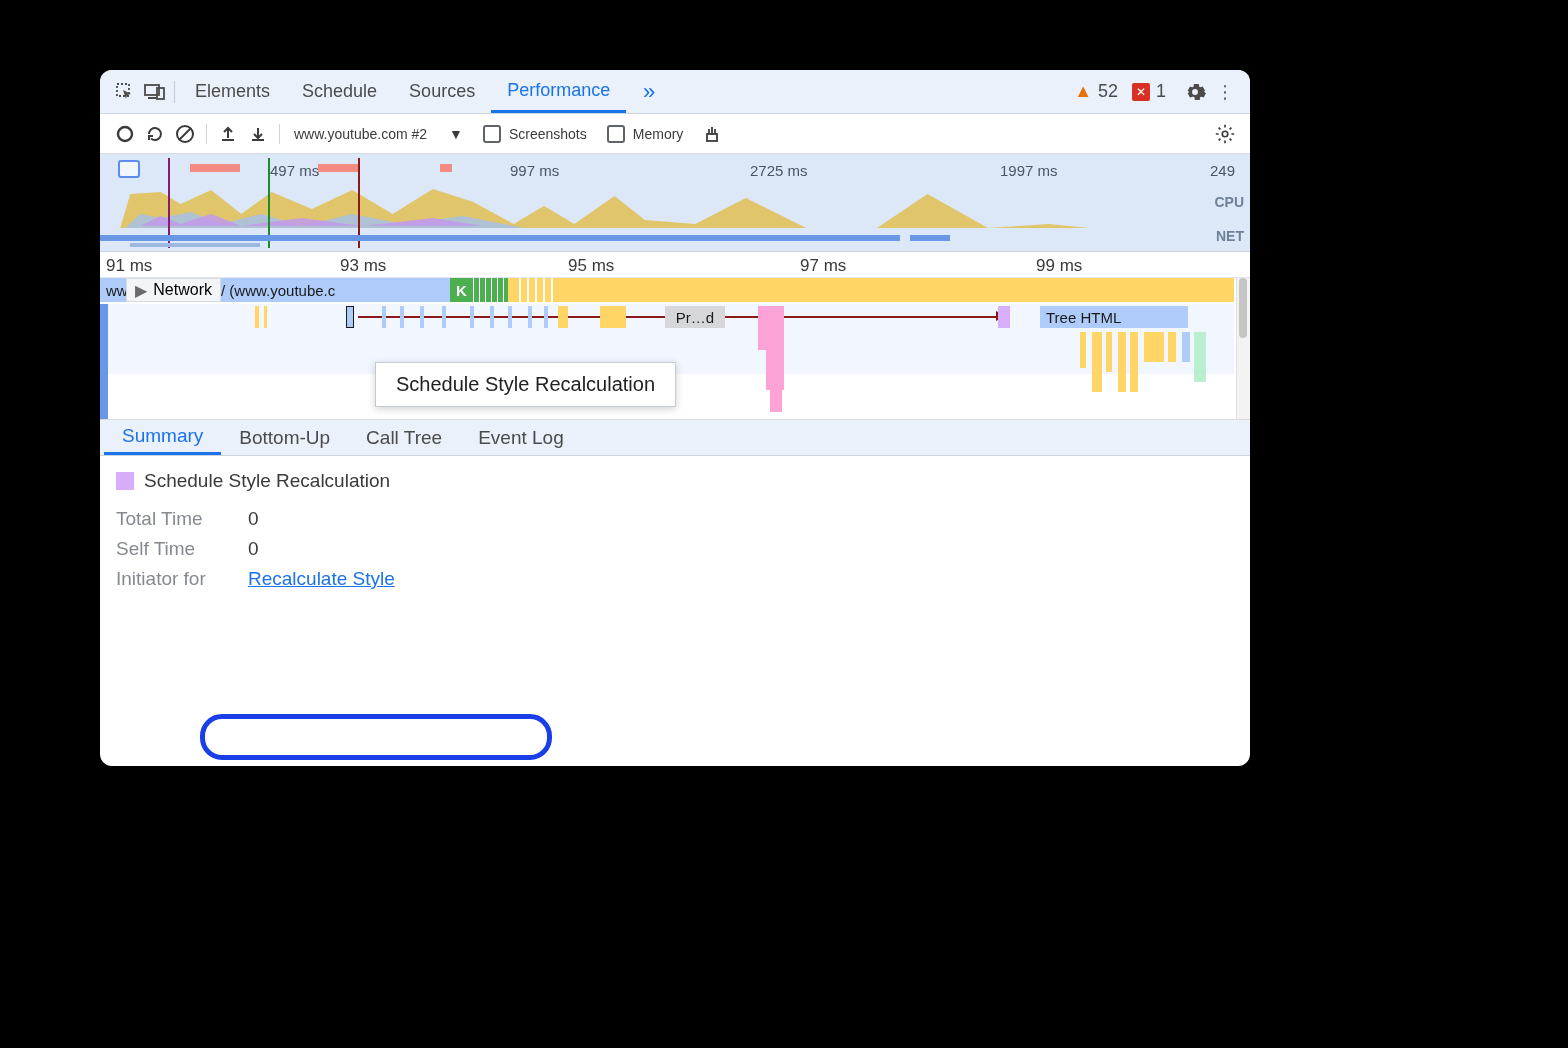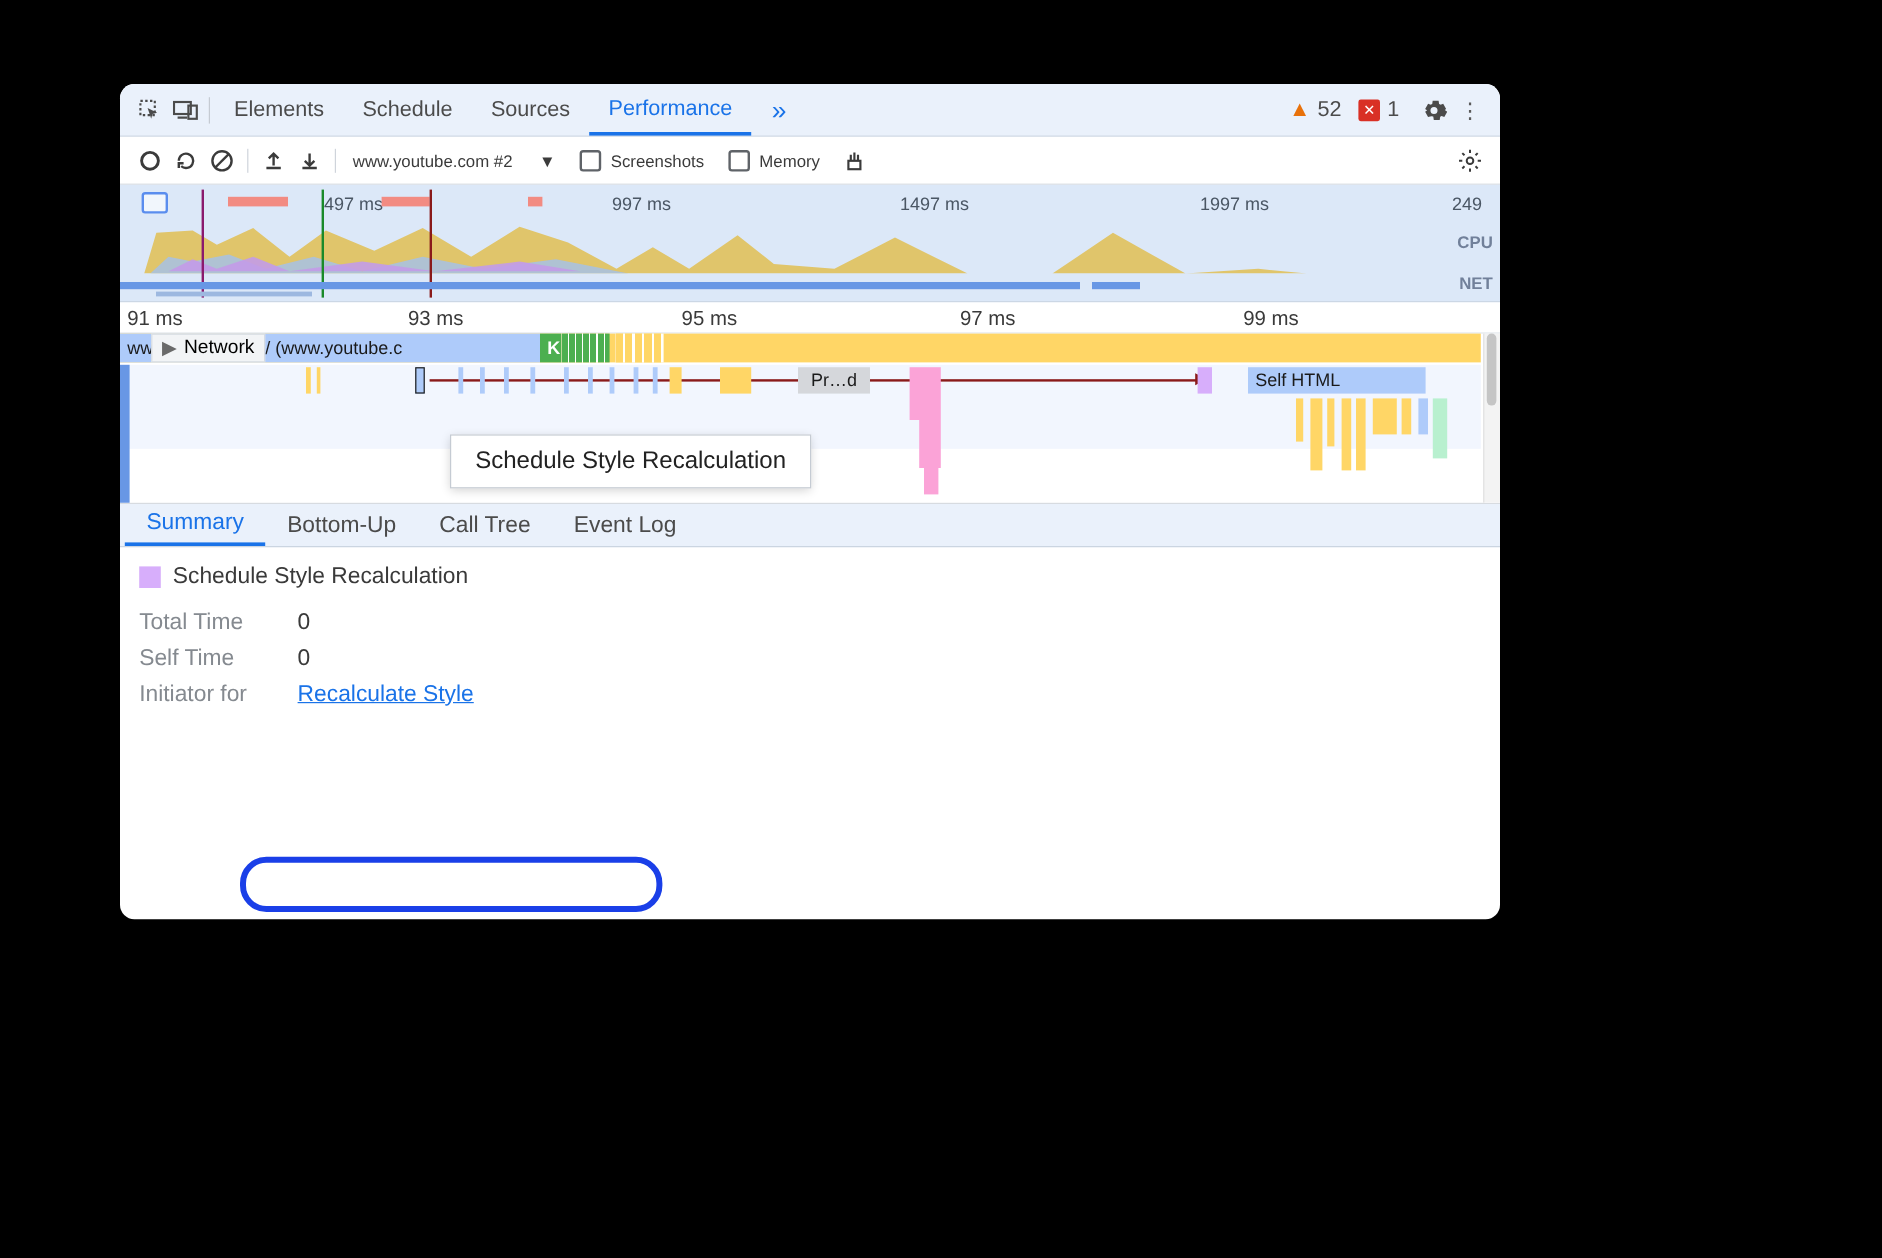--- a/index.html
+++ b/index.html
@@ -166,21 +166,21 @@
         <svg width="22" height="22" viewBox="0 0 24 24">
           <circle cx="12" cy="12" r="3" fill="none" stroke="#3b3b3b" stroke-width="1.8"></circle>
           <path d="M12 2v3M12 19v3M2 12h3M19 12h3M5 5l2 2M17 17l2 2M5 19l2-2M17 7l2-2" stroke="#3b3b3b" stroke-width="1.8"></path>
         </svg>
       </div>
   </div>
 
   <div class="overview">
     <div class="ov-tick" style="left:170px;">497 ms</div>
     <div class="ov-tick" style="left:410px;">997 ms</div>
-    <div class="ov-tick" style="left:650px;">1497 ms</div>
+    <div class="ov-tick" style="left:650px;">2725 ms</div>
     <div class="ov-tick" style="left:900px;">1997 ms</div>
     <div class="ov-tick" style="left:1110px;">249</div>
     <div class="ov-handle"></div>
     <div class="ov-red" style="left:90px;width:50px;"></div>
     <div class="ov-red" style="left:218px;width:40px;"></div>
     <div class="ov-red" style="left:340px;width:12px;"></div>
     <div class="ov-cpu">
       <svg viewBox="0 0 1100 44" preserveAspectRatio="none">
         <path d="M0 44 L20 44 L30 10 L60 8 L80 20 L110 6 L140 30 L170 8 L210 25 L250 6 L290 30 L330 5 L370 18 L410 40 L440 22 L470 40 L510 12 L540 36 L590 40 L640 14 L700 44 L770 44 L820 10 L880 44 L940 40 L980 44 L1100 44 Z" fill="#e0c56b"></path>
         <path d="M0 44 L25 44 L40 30 L60 34 L90 28 L120 40 L160 30 L200 42 L250 30 L300 40 L360 32 L420 44 L1100 44 Z" fill="#a3c1ee" opacity=".8"></path>
@@ -238,21 +238,21 @@
       <div class="thin lblue" style="left:408px;width:4px;"></div>
       <div class="thin lblue" style="left:428px;width:4px;"></div>
       <div class="thin lblue" style="left:444px;width:4px;"></div>
       <div class="thin yellow" style="left:458px;width:10px;"></div>
       <div class="thin yellow" style="left:500px;width:26px;"></div>
       <div class="bar gray" style="left:565px;top:2px;width:60px;height:22px;justify-content:center;">Pr…d</div>
       <div class="thin pink" style="left:658px;width:26px;height:44px;"></div>
       <div class="thin pink" style="left:666px;top:46px;width:18px;height:40px;"></div>
       <div class="thin pink" style="left:670px;top:86px;width:12px;height:22px;"></div>
       <div class="thin purple" style="left:898px;width:12px;"></div>
-      <div class="bar lblue" style="left:940px;top:2px;width:148px;height:22px;">Self HTML</div>
+      <div class="bar lblue" style="left:940px;top:2px;width:148px;height:22px;">Tree HTML</div>
       <div class="thin yellow" style="left:980px;top:28px;width:6px;height:36px;"></div>
       <div class="thin yellow" style="left:992px;top:28px;width:10px;height:60px;"></div>
       <div class="thin yellow" style="left:1006px;top:28px;width:6px;height:40px;"></div>
       <div class="thin yellow" style="left:1018px;top:28px;width:8px;height:60px;"></div>
       <div class="thin yellow" style="left:1030px;top:28px;width:8px;height:60px;"></div>
       <div class="thin yellow" style="left:1044px;top:28px;width:20px;height:30px;"></div>
       <div class="thin yellow" style="left:1068px;top:28px;width:8px;height:30px;"></div>
       <div class="thin lblue" style="left:1082px;top:28px;width:8px;height:30px;"></div>
       <div class="thin mint" style="left:1094px;top:28px;width:12px;height:50px;"></div>
     </div>

